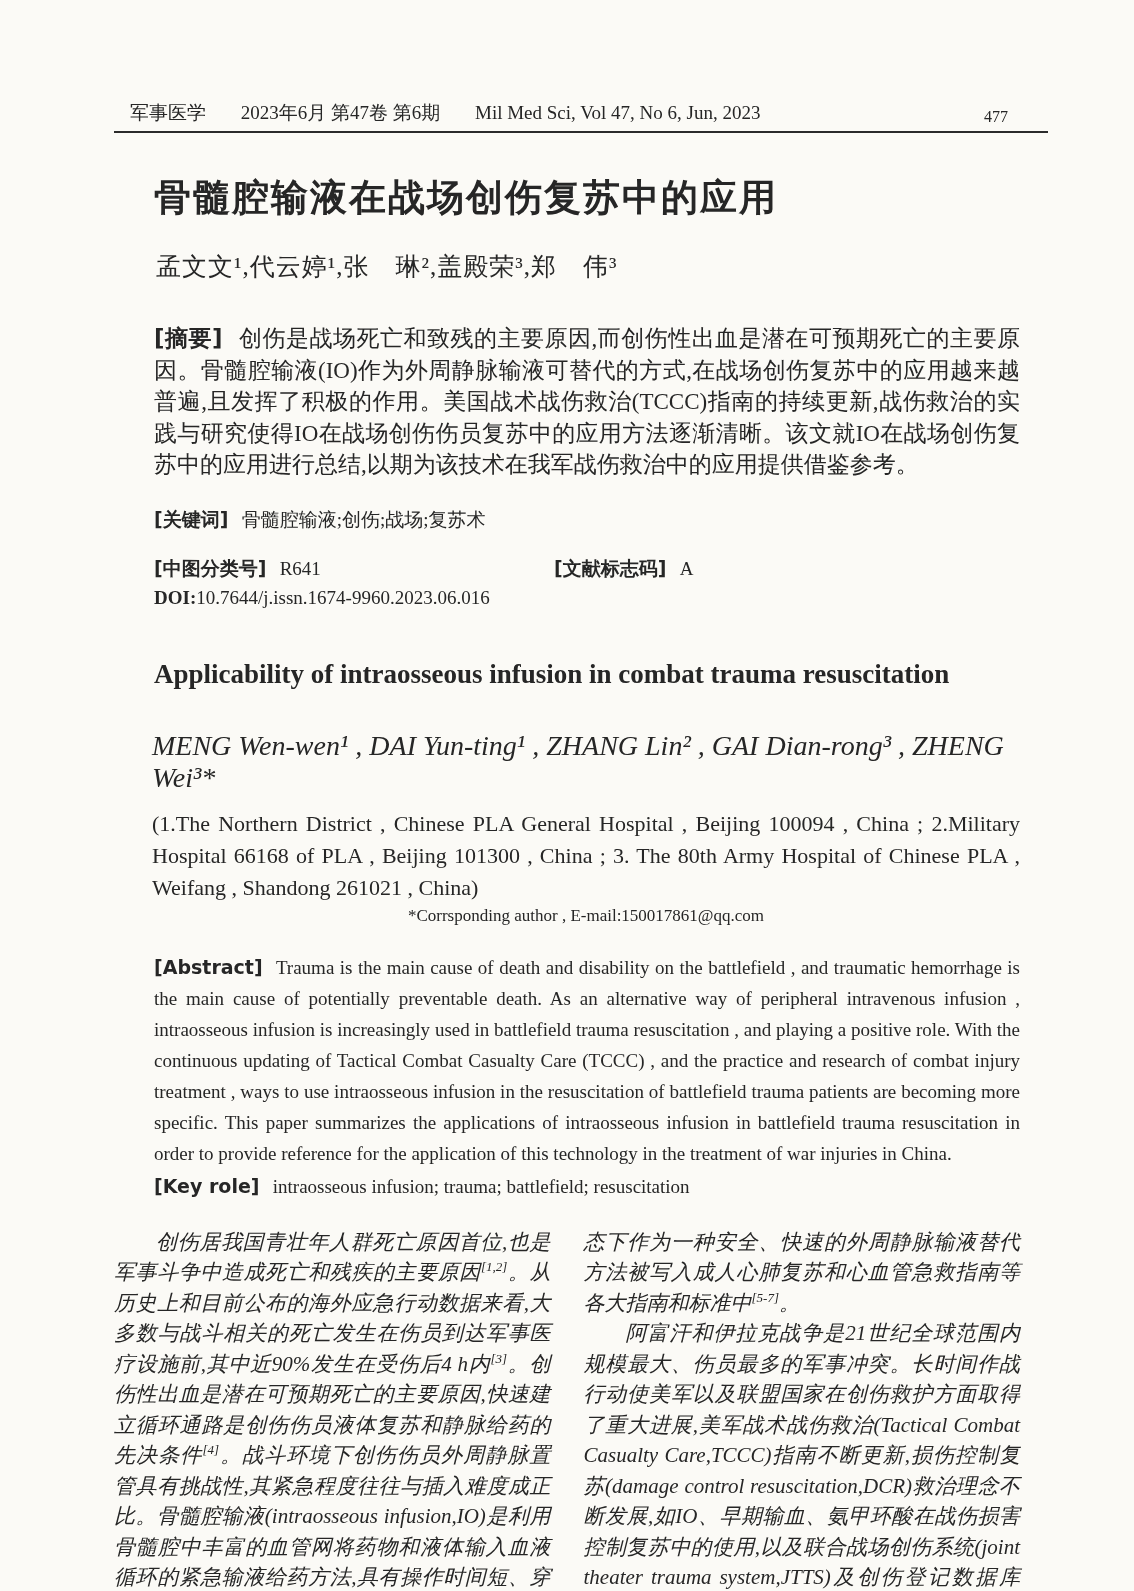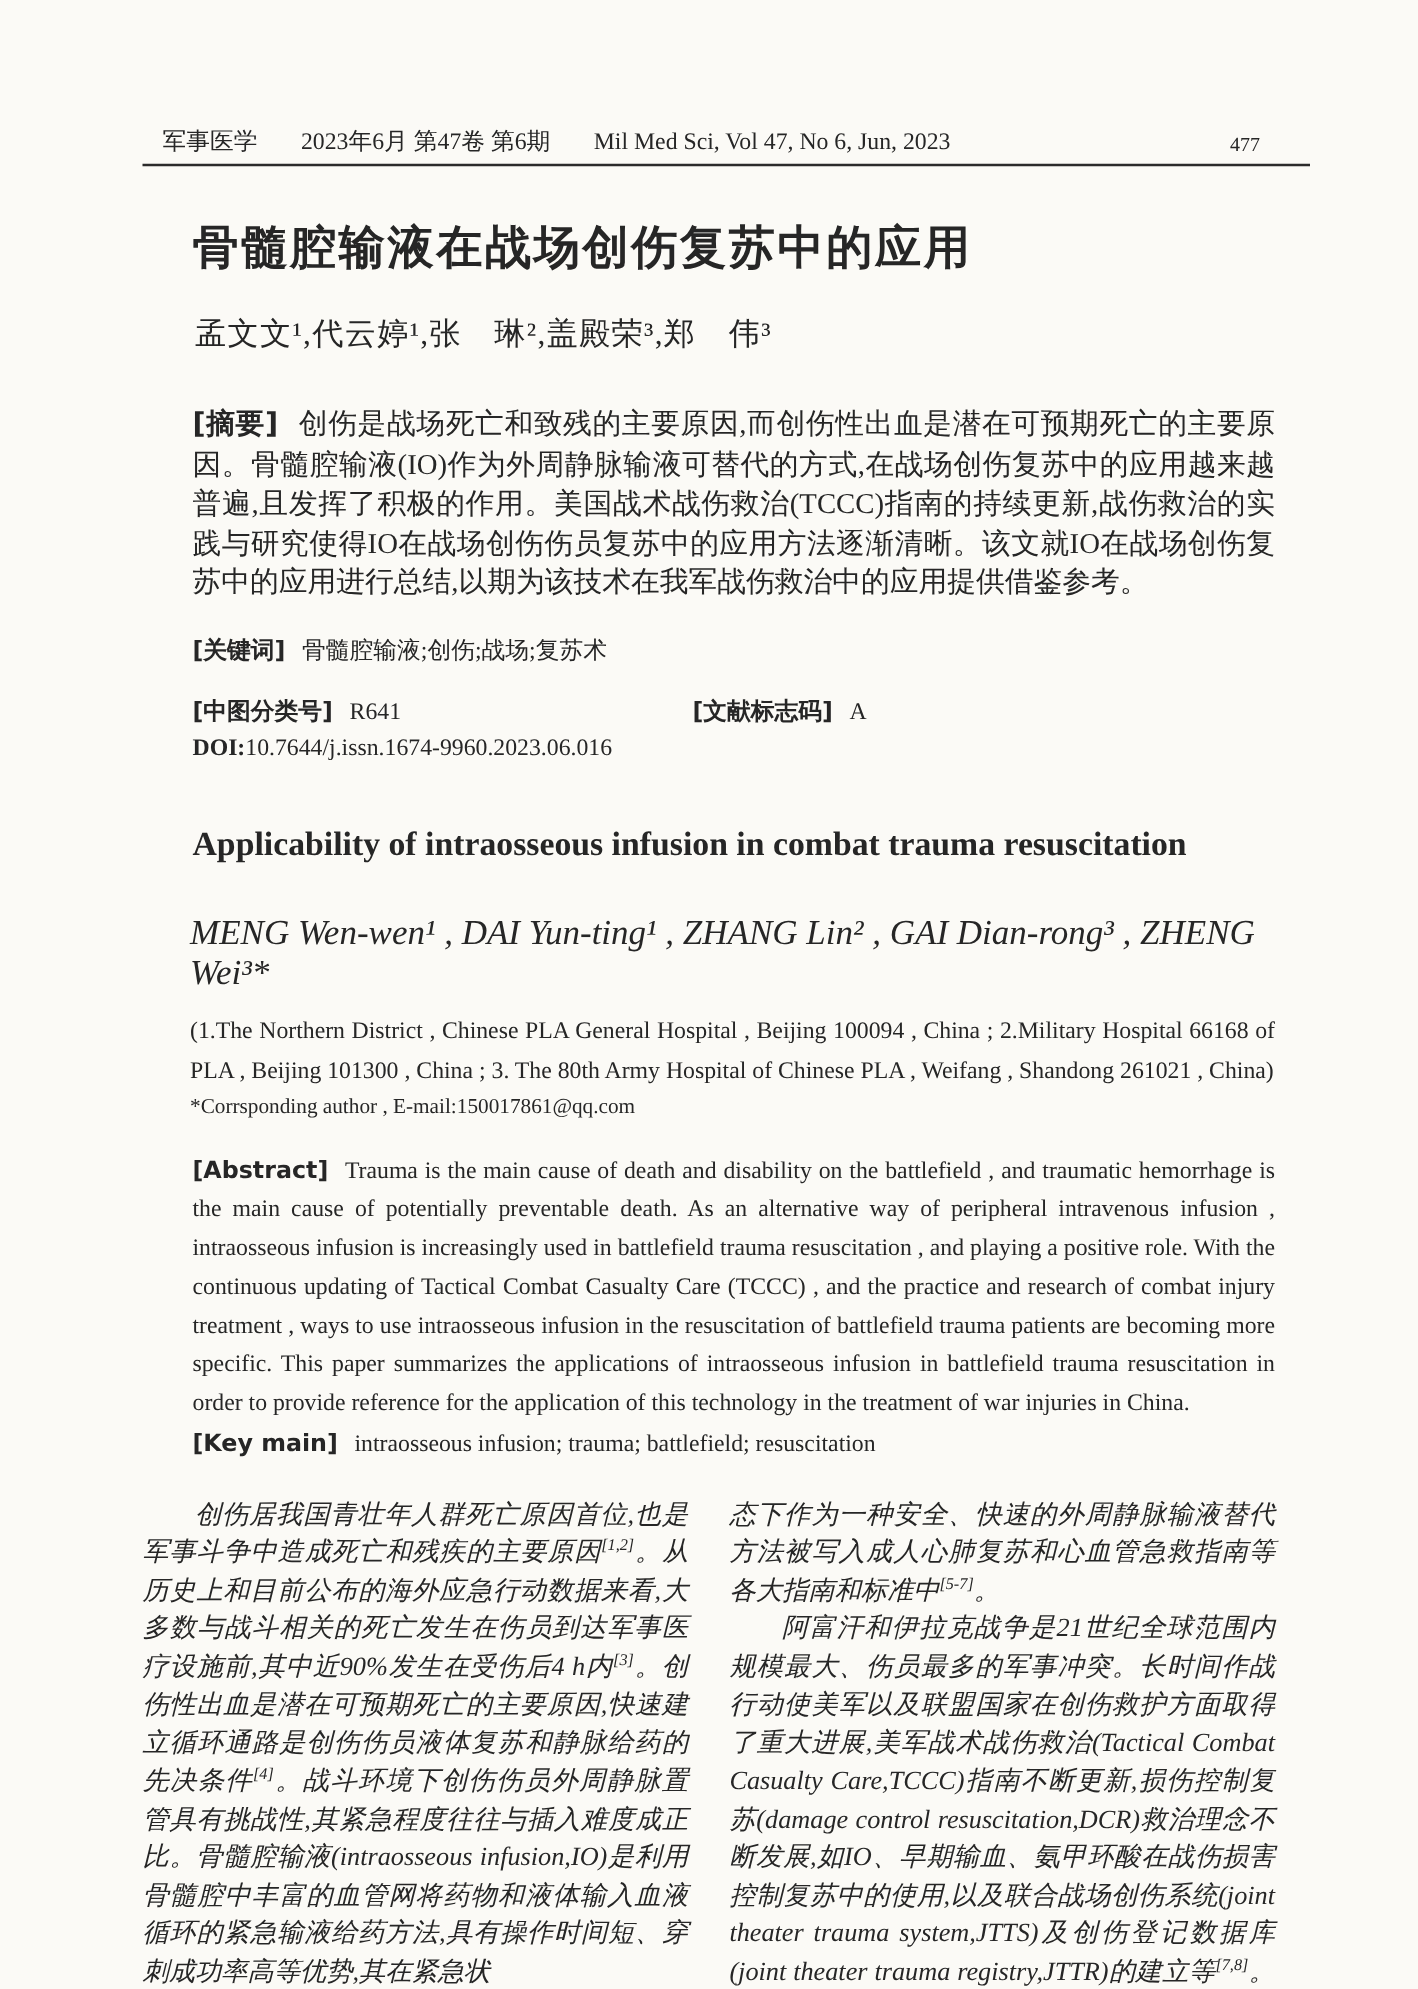--- a/index.html
+++ b/index.html
@@ -47,22 +47,22 @@
   .meta-cell-left { width: 400px; }
   .doi-label { font-weight: 700; font-family: "Liberation Serif", serif; }
 
   
   .title-en {
     margin: 46px 0 0 40px;
     font-size: 27px; font-weight: 700;
     font-family: "Liberation Serif", "DejaVu Serif", serif;
   }
   .authors-en { margin: 40px 0 0 38px; font-size: 28px; font-style: italic; }
-  .affil-en { margin: 14px 0 0 38px; font-size: 19px; line-height: 32px; text-align: justify; }
-  .corr-en { margin: 2px 0 0 38px; font-size: 17px; }
+  .affil-en { margin: 14px 0 0 38px; font-size: 22px; line-height: 32px; text-align: justify; }
+  .corr-en { margin: 2px 0 0 38px; font-size: 17px; text-align: center; }
   .abstract-en { margin: 26px 0 0 40px; font-size: 19px; line-height: 31px; text-align: justify; }
   .keywords-en { margin: 2px 0 0 40px; font-size: 19px; line-height: 31px; }
 
   
   .columns {
     margin-top: 25px;
     display: flex; gap: 33px;
     font-size: 21px; line-height: 30.5px;
     text-align: justify;
   }
@@ -118,21 +118,21 @@
 
   <h2 class="title-en">Applicability of intraosseous infusion in combat trauma resuscitation</h2>
   <div class="authors-en">MENG Wen-wen¹ , DAI Yun-ting¹ , ZHANG Lin² , GAI Dian-rong³ , ZHENG Wei³*</div>
   <div class="affil-en">(1.The Northern District , Chinese PLA General Hospital , Beijing 100094 , China ;  2.Military Hospital 66168 of PLA , Beijing 101300 , China ; 3. The 80th Army Hospital of Chinese PLA , Weifang , Shandong 261021 , China)</div>
   <div class="corr-en">*Corrsponding author , E-mail:150017861@qq.com</div>
 
   <p class="abstract-en">
     <span class="en-label">[Abstract]</span><span>Trauma is the main cause of death and disability on the battlefield , and traumatic hemorrhage is the main cause of potentially preventable death. As an alternative way of peripheral intravenous infusion , intraosseous infusion is increasingly used in battlefield trauma resuscitation , and playing a positive role. With the continuous updating of Tactical Combat Casualty Care (TCCC) , and the practice and research of combat injury treatment , ways to use intraosseous infusion in the resuscitation of battlefield trauma patients are becoming more specific. This paper summarizes the applications of intraosseous infusion in battlefield trauma resuscitation in order to provide reference for the application of this technology in the treatment of war injuries in China.</span>
   </p>
   <p class="keywords-en">
-    <span class="en-label">[Key main]</span><span>intraosseous infusion;  trauma;  battlefield;  resuscitation</span>
+    <span class="en-label">[Key role]</span><span>intraosseous infusion;  trauma;  battlefield;  resuscitation</span>
   </p>
 
   <div class="columns">
     <div class="col">
       <p class="body-para">创伤居我国青壮年人群死亡原因首位,也是军事斗争中造成死亡和残疾的主要原因<sup>[1,2]</sup>。从历史上和目前公布的海外应急行动数据来看,大多数与战斗相关的死亡发生在伤员到达军事医疗设施前,其中近90%发生在受伤后4 h内<sup>[3]</sup>。创伤性出血是潜在可预期死亡的主要原因,快速建立循环通路是创伤伤员液体复苏和静脉给药的先决条件<sup>[4]</sup>。战斗环境下创伤伤员外周静脉置管具有挑战性,其紧急程度往往与插入难度成正比。骨髓腔输液(intraosseous infusion,IO)是利用骨髓腔中丰富的血管网将药物和液体输入血液循环的紧急输液给药方法,具有操作时间短、穿刺成功率高等优势,其在紧急状</p>
 
       <div class="footnote">
         <div class="fn-rule"></div>
         <p class="fn-entry">
           <span class="cn-label">[基金项目]</span><span>军队医学科技青年培育计划护理项目(19QNP099)</span>

